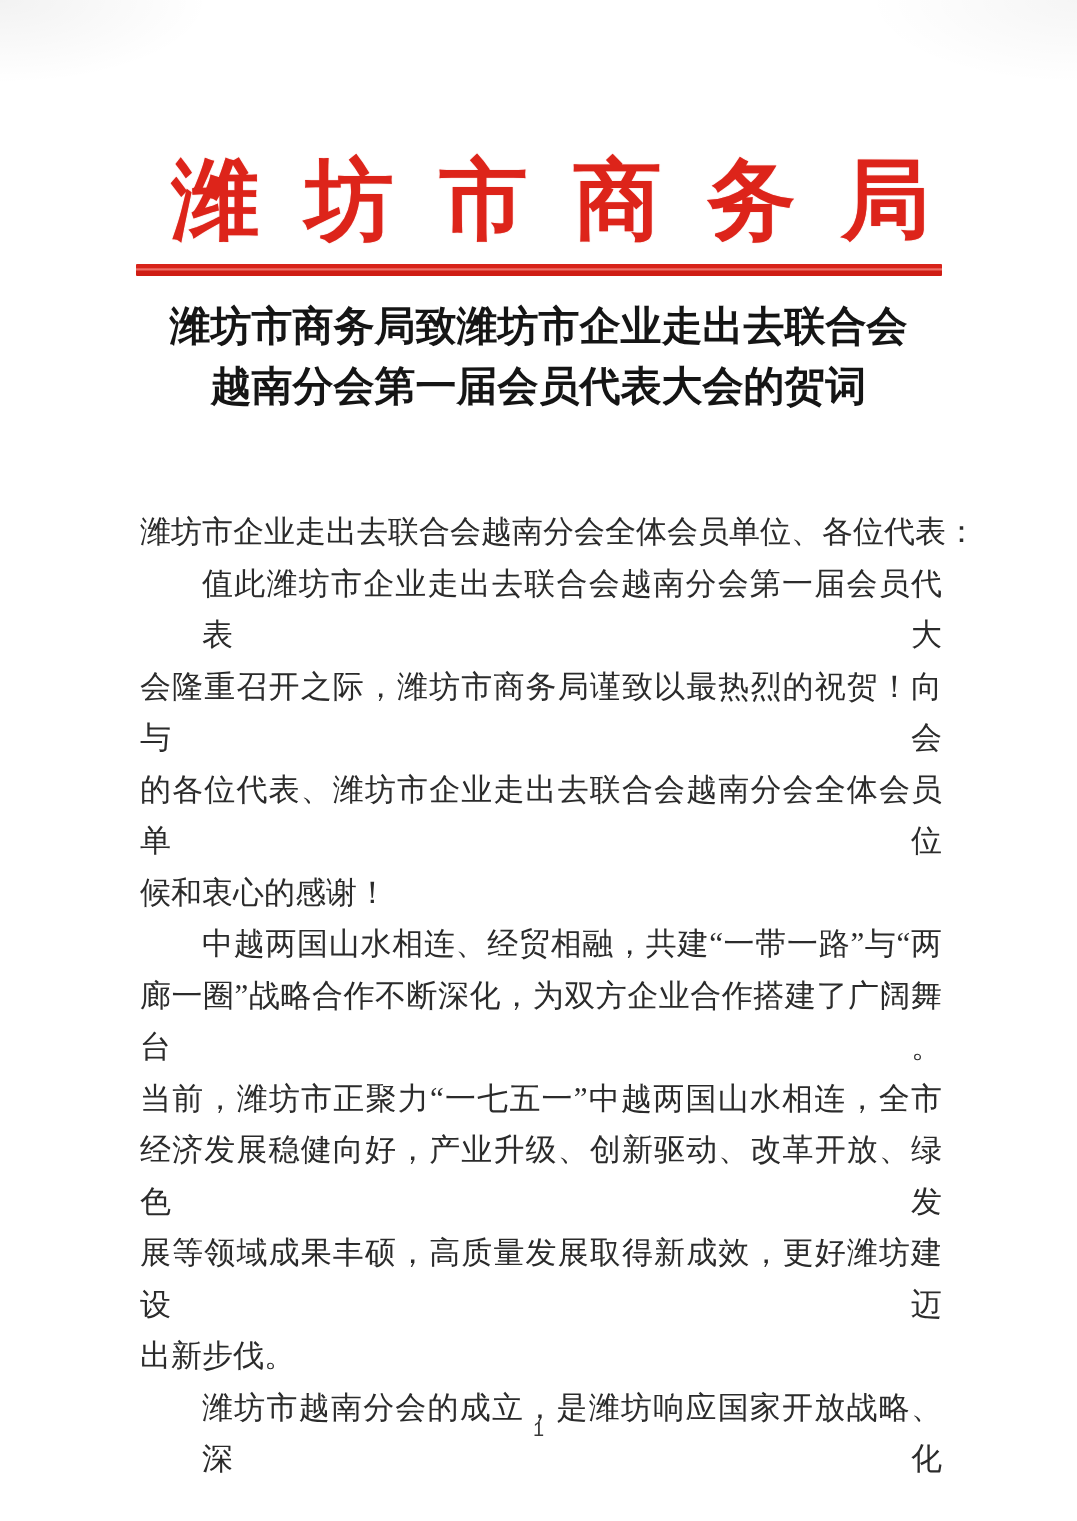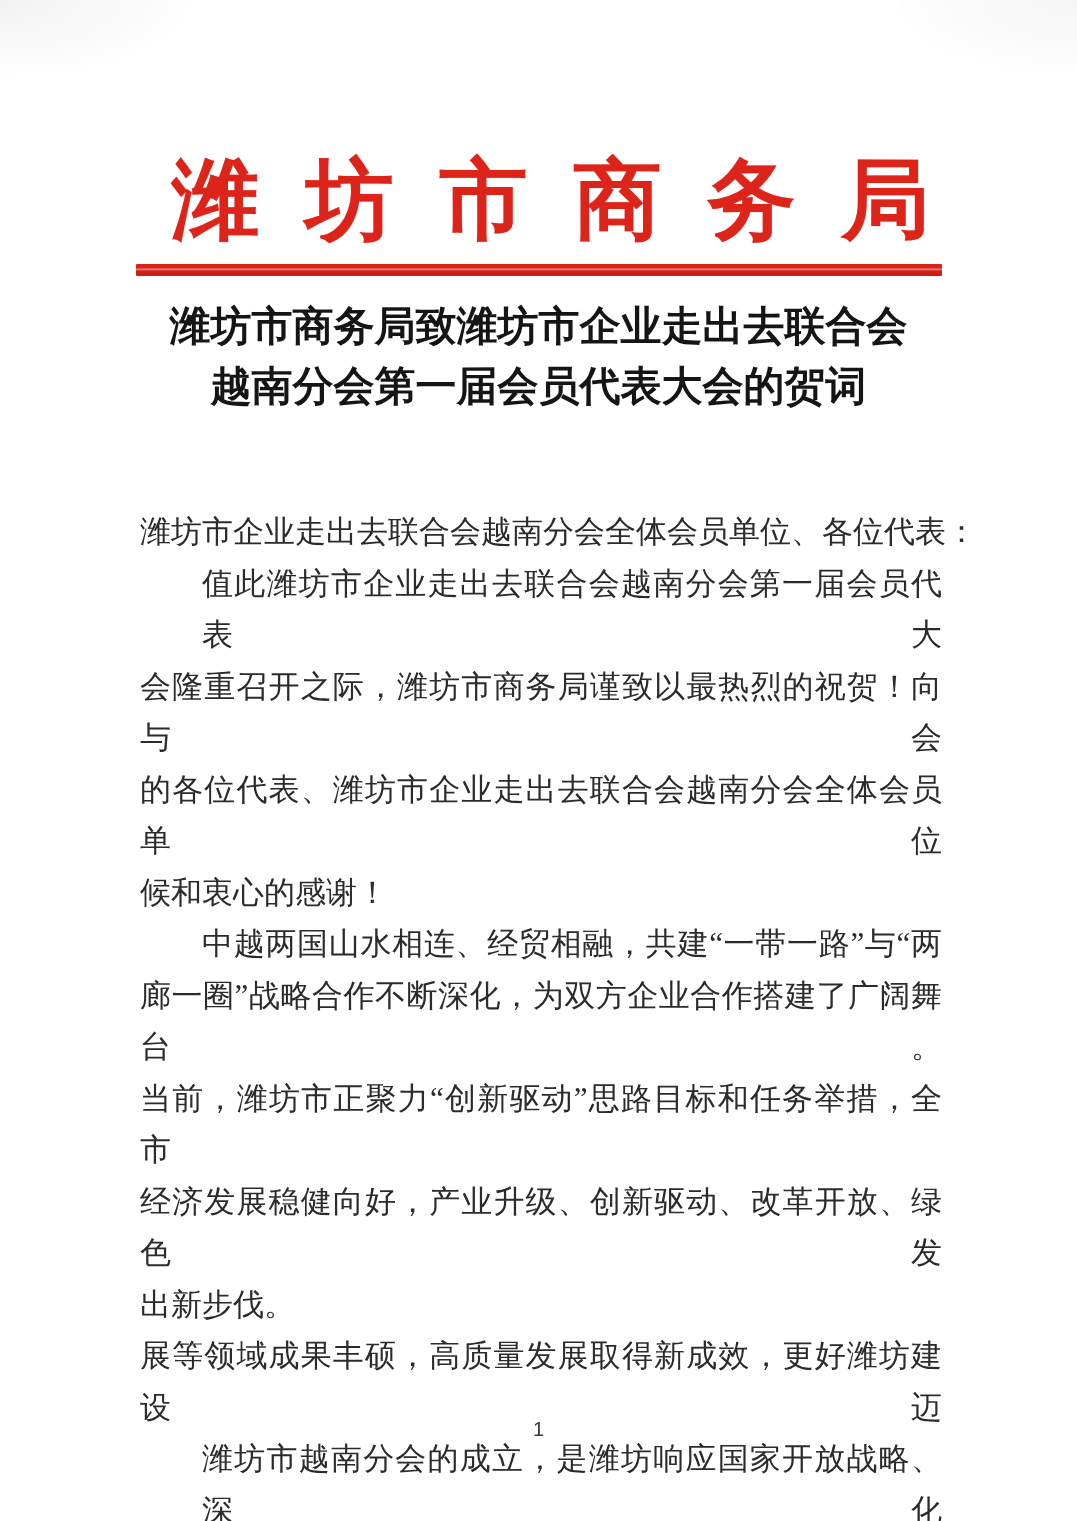--- a/index.html
+++ b/index.html
@@ -110,24 +110,24 @@
   </h1>
 
   <div class="body-text">
     <p class="ln">潍坊市企业走出去联合会越南分会全体会员单位、各位代表：</p>
     <p class="ln j ind">值此潍坊市企业走出去联合会越南分会第一届会员代表大</p>
     <p class="ln j">会隆重召开之际，潍坊市商务局谨致以最热烈的祝贺！向与会</p>
     <p class="ln j">的各位代表、潍坊市企业走出去联合会越南分会全体会员单位</p>
     <p class="ln">候和衷心的感谢！</p>
     <p class="ln j ind">中越两国山水相连、经贸相融，共建“一带一路”与“两</p>
     <p class="ln j">廊一圈”战略合作不断深化，为双方企业合作搭建了广阔舞台 。</p>
-    <p class="ln j">当前，潍坊市正聚力“创新驱动”思路目标和任务举措，全市</p>
+    <p class="ln j">当前，潍坊市正聚力“一七五一”中越两国山水相连，全市</p>
     <p class="ln j">经济发展稳健向好，产业升级、创新驱动、改革开放、绿色发</p>
+    <p class="ln j">展等领域成果丰硕，高质量发展取得新成效，更好潍坊建设迈</p>
     <p class="ln">出新步伐。</p>
-    <p class="ln j">展等领域成果丰硕，高质量发展取得新成效，更好潍坊建设迈</p>
     <p class="ln j ind">潍坊市越南分会的成立，是潍坊响应国家开放战略、深化</p>
 
   </div>
 
   <div class="footer">
     <span>1</span>
   </div>
 
 </div>
 

